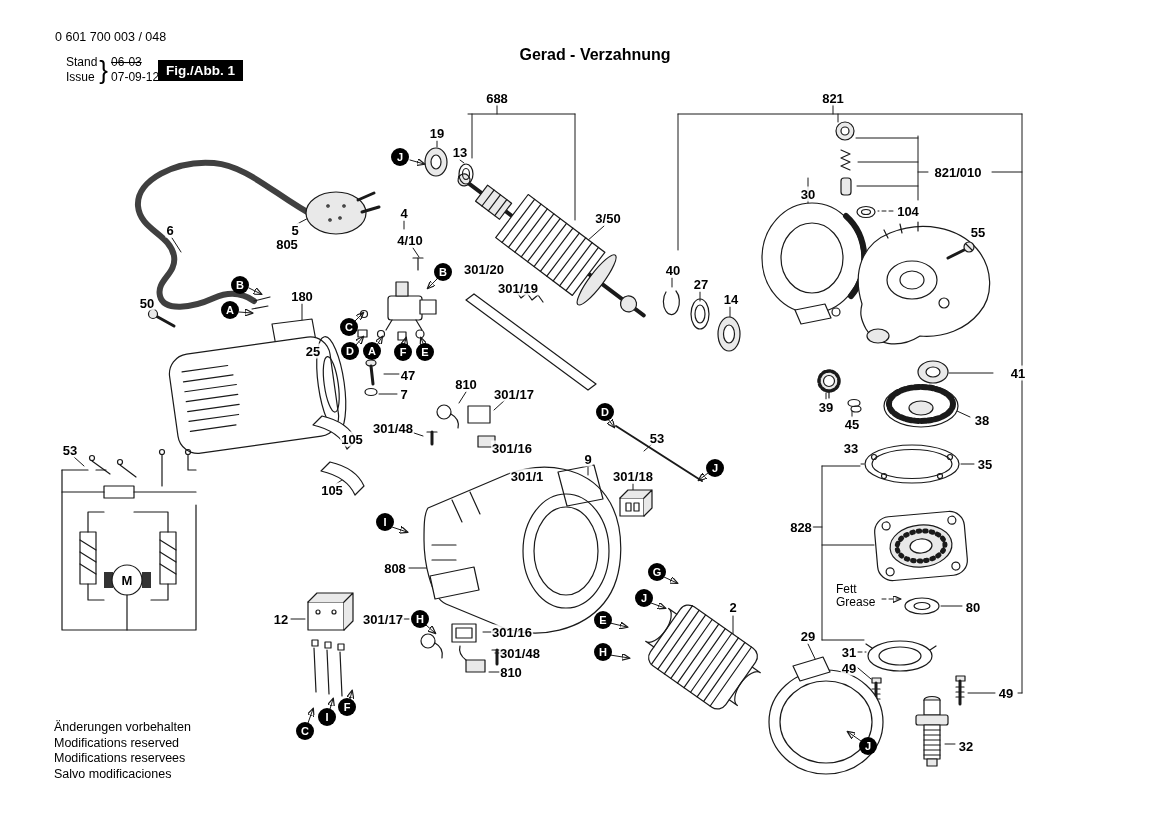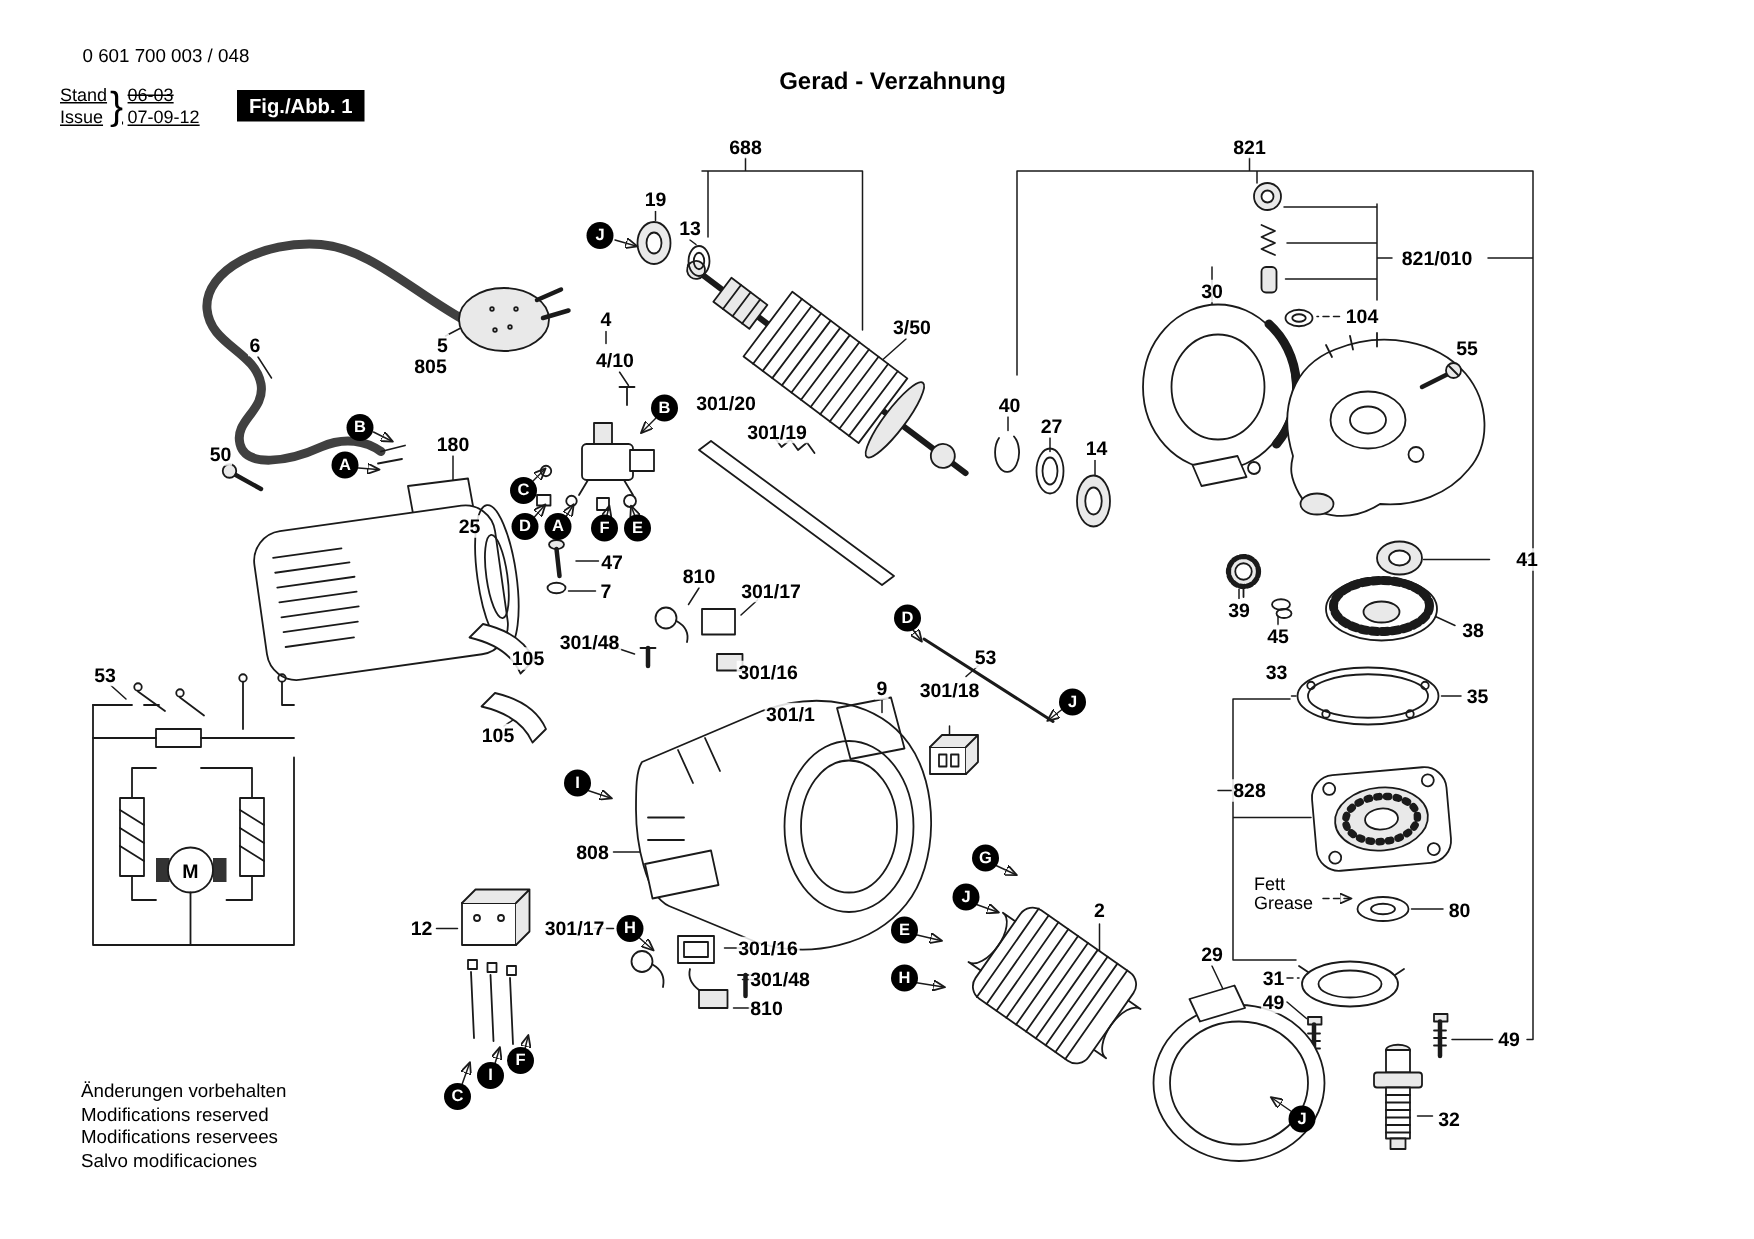--- a/index.html
+++ b/index.html
@@ -32,21 +32,21 @@
     position:absolute; transform:translate(-50%,-50%);
     font-size:13px; font-weight:bold; white-space:nowrap;
     background:rgba(255,255,255,.85); padding:0 1px; line-height:15px;
   }
   .letter-badge {
     position:absolute; transform:translate(-50%,-50%);
     width:18px; height:18px; border-radius:50%; background:#000; color:#fff;
     font-size:11px; font-weight:bold; display:flex; align-items:center; justify-content:center;
   }
   .doc-number { position:absolute; left:55px; top:30px; font-size:12.5px; }
-  .stand-issue { position:absolute; left:40px; top:55px; display:flex; align-items:center; font-size:12px;text-decoration:underline; }
+  .stand-issue { position:absolute; left:66px; top:55px; display:flex; font-size:12px; }
   .si-col { display:flex; flex-direction:column; line-height:15px; }
   .si-brace { font-size:26px; font-weight:300; padding:0 3px 0 2px; }
   .strike { text-decoration:line-through; }
   .fig-box {
     position:absolute; left:158px; top:60px; background:#000; color:#fff;
     font-size:13.5px; font-weight:bold; padding:3px 8px;
   }
   .page-title {
     position:absolute; left:595px; top:46px; transform:translateX(-50%);
     font-size:16px; font-weight:bold; white-space:nowrap;
@@ -469,29 +469,29 @@
     <div class="part-label" style="left: 408px; top: 375px;">47</div>
     <div class="part-label" style="left: 404px; top: 394px;">7</div>
     <div class="part-label" style="left: 466px; top: 384px;">810</div>
     <div class="part-label" style="left: 514px; top: 394px;">301/17</div>
     <div class="part-label" style="left: 393px; top: 428px;">301/48</div>
     <div class="part-label" style="left: 512px; top: 448px;">301/16</div>
     <div class="part-label" style="left: 352px; top: 439px;">105</div>
     <div class="part-label" style="left: 332px; top: 490px;">105</div>
     <div class="part-label" style="left: 527px; top: 476px;">301/1</div>
     <div class="part-label" style="left: 588px; top: 459px;">9</div>
-    <div class="part-label" style="left: 633px; top: 460px;">301/18</div>
+    <div class="part-label" style="left: 633px; top: 476px;">301/18</div>
     <div class="part-label" style="left: 657px; top: 438px;">53</div>
     <div class="part-label" style="left: 1004px; top: 373px; margin-left: 14px;">41</div>
     <div class="part-label" style="left: 826px; top: 407px;">39</div>
     <div class="part-label" style="left: 852px; top: 424px;">45</div>
     <div class="part-label" style="left: 982px; top: 420px;">38</div>
     <div class="part-label" style="left: 851px; top: 448px; text-align: right;">33</div>
     <div class="part-label" style="left: 985px; top: 464px;">35</div>
-    <div class="part-label" style="left: 801px; top: 527px; margin-left: 32px;">828</div>
+    <div class="part-label" style="left: 801px; top: 527px;">828</div>
     <div class="part-label" style="left: 70px; top: 450px;">53</div>
     <div class="part-label" style="left: 395px; top: 568px;">808</div>
     <div class="part-label" style="left: 281px; top: 619px;">12</div>
     <div class="part-label" style="left: 383px; top: 619px;">301/17</div>
     <div class="part-label" style="left: 512px; top: 632px;">301/16</div>
     <div class="part-label" style="left: 520px; top: 653px;">301/48</div>
     <div class="part-label" style="left: 511px; top: 672px;">810</div>
     <div class="part-label" style="left: 733px; top: 607px;">2</div>
     <div class="part-label" style="left: 808px; top: 636px;">29</div>
     <div class="part-label" style="left: 849px; top: 652px;">31</div>

